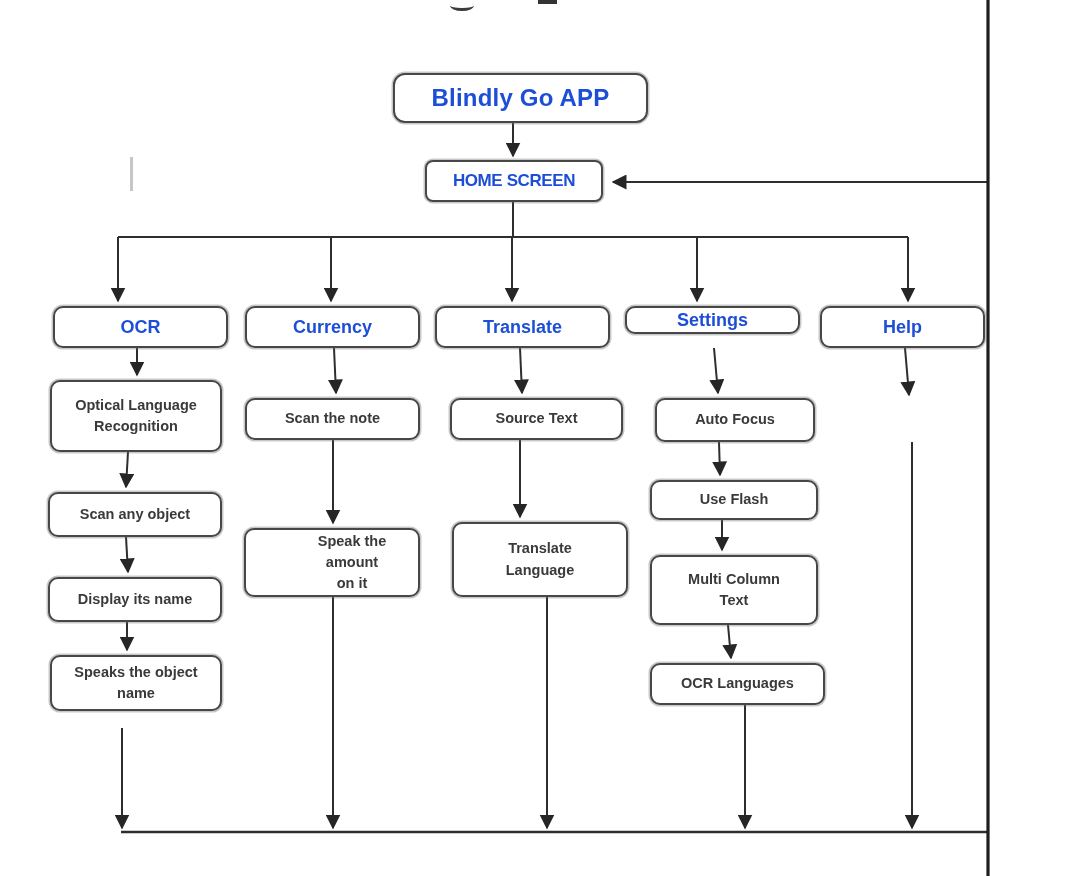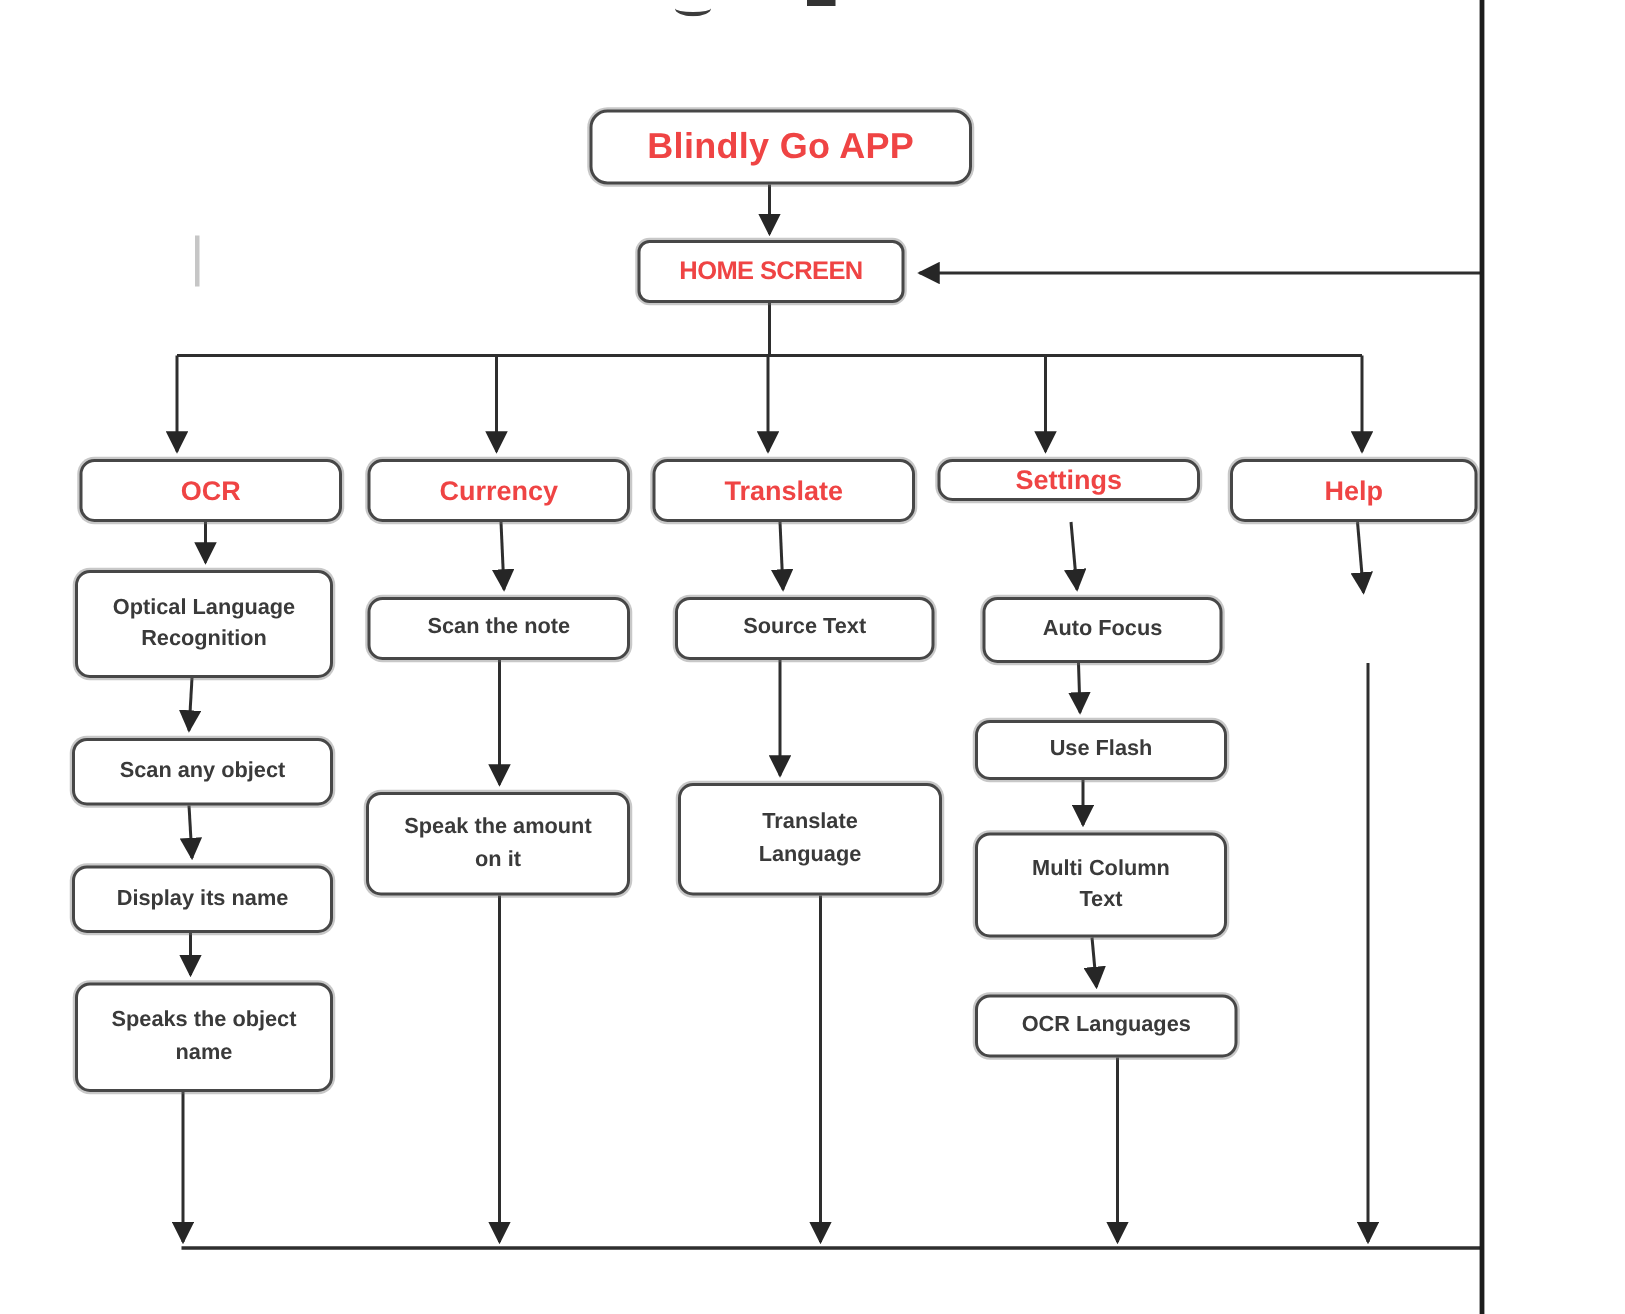--- a/index.html
+++ b/index.html
@@ -24,21 +24,21 @@
   .node {
     position: absolute;
     display: flex;
     align-items: center;
     justify-content: center;
     text-align: center;
     background: #ffffff;
     border: 2px solid #474747;
     border-radius: 10px;
     box-shadow: 0 0 0 1.5px rgba(110,110,110,0.38);
-    color: #ef4444;
+    color: #1d4ed8;
     font-weight: 700;
     white-space: pre-line;
     line-height: 1.45;
     box-sizing: border-box;
     padding: 2px 8px;
   }
   .lvl0 { font-size: 24px; border-radius: 12px; letter-spacing: 0.2px; }
   .lvl1 { font-size: 17px; letter-spacing: -0.4px; border-radius: 8px; }
   .lvl2 { font-size: 18px; }
   .lvl3 { font-size: 14.5px; color: #3a3a3a; }
@@ -49,26 +49,26 @@
   #n-currency       { left: 245px; top: 306px; width: 175px; height: 42px; }
   #n-translate      { left: 435px; top: 306px; width: 175px; height: 42px; }
   #n-settings       { left: 625px; top: 306px; width: 175px; height: 28px; }
   #n-help           { left: 820px; top: 306px; width: 165px; height: 42px; }
   #n-ocr-desc       { left: 50px;  top: 380px; width: 172px; height: 72px; }
   #n-scan-note      { left: 245px; top: 398px; width: 175px; height: 42px; }
   #n-source-text    { left: 450px; top: 398px; width: 173px; height: 42px; }
   #n-auto-focus     { left: 655px; top: 398px; width: 160px; height: 44px; }
   #n-show-help      { left: 838px; top: 400px; width: 145px; height: 42px; }
   #n-scan-any       { left: 48px;  top: 492px; width: 174px; height: 45px; }
-  #n-speak-amount   { left: 244px; top: 528px; width: 176px; height: 69px; }
+  #n-speak-amount   { left: 244px; top: 528px; width: 176px; height: 69px; padding-left: 48px; }
   #n-trans-lang     { left: 452px; top: 522px; width: 176px; height: 75px; }
   #n-use-flash      { left: 650px; top: 480px; width: 168px; height: 40px; }
   #n-display-name   { left: 48px;  top: 577px; width: 174px; height: 45px; }
   #n-multi-column   { left: 650px; top: 555px; width: 168px; height: 70px; }
-  #n-speaks-object  { left: 50px;  top: 655px; width: 172px; height: 73px; }
+  #n-speaks-object  { left: 50px;  top: 655px; width: 172px; height: 56px; }
   #n-ocr-languages  { left: 650px; top: 663px; width: 175px; height: 42px; }
   
   .artifact { position: absolute; }
   #artifact-curve {
     left: 450px; top: 0; width: 24px; height: 8px;
     border-bottom: 3px solid #3c3c3c;
     border-radius: 0 0 55% 55%;
   }
   #artifact-dash {
     left: 538px; top: 0; width: 19px; height: 4px;

